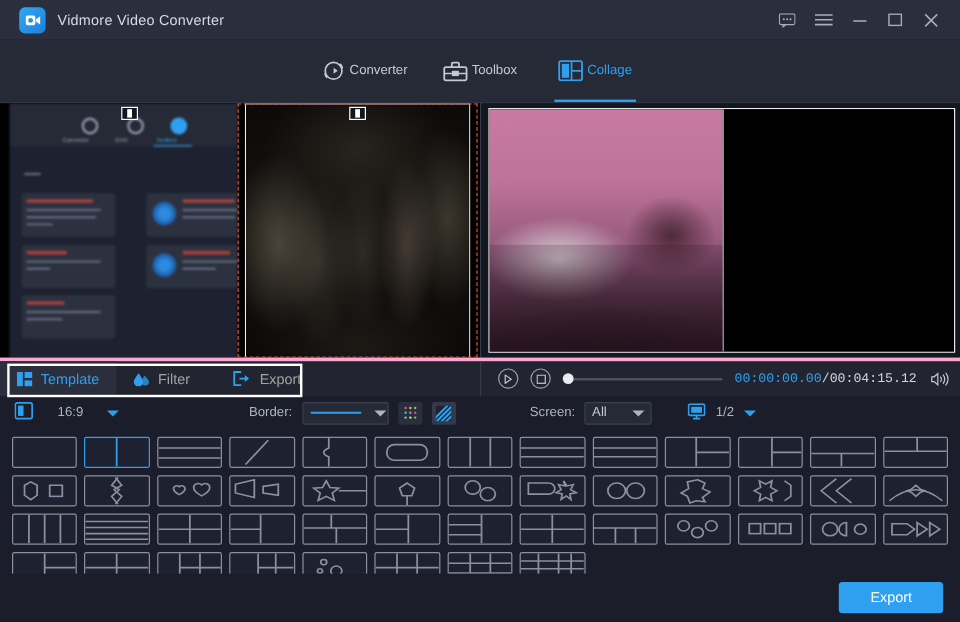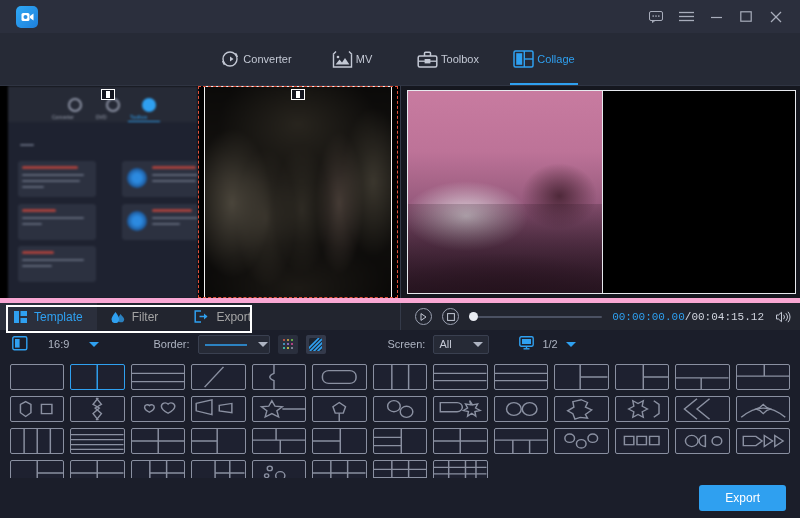--- a/index.html
+++ b/index.html
@@ -184,21 +184,21 @@
   }
   .prev-b { width: 50%; background:#000; border-left:1px solid #e7e9ee; }
 
   
   .tabsrow {
     height: 32px;
     background: #22252f;
     display: flex;
     align-items: stretch;
     position: relative;
-    border-top: 5px solid #f9a8d4;
+    border-top: 3px solid #f9a8d4;
   }
   .tabs-left { width: 400px; display:flex; align-items:stretch; }
   .tab {
     display:flex; align-items:center; gap:7px;
     padding: 0 14px;
     font-size: 12px;
     color: #a3a3a3;
     cursor: pointer;
   }
   .tab.active { background:#2b2f3c; color:#2fa0f0; }
@@ -293,20 +293,21 @@
 <body>
 
 <div class="titlebar">
   <div class="app-logo">
     <svg width="13" height="10" viewBox="0 0 13 10">
       <rect x="0.5" y="1" width="8" height="8" rx="1.6" fill="#fff"></rect>
       <path d="M9 4 L12.5 1.6 L12.5 8.4 L9 6 Z" fill="#fff"></path>
       <circle cx="4.5" cy="5" r="2" fill="#2b8fe0"></circle>
     </svg>
   </div>
+  <div class="app-title">Vidmore Video Converter</div>
 
   <div class="win-ctrls">
     <div class="win-btn">
       <svg width="14" height="12" viewBox="0 0 14 12">
           <rect x="0.5" y="0.5" width="13" height="9" rx="1.5" fill="none" stroke="#a8adbb"></rect>
           <path d="M3.5 9.5 L3.5 11.5 L6 9.5" fill="none" stroke="#a8adbb"></path>
           <circle cx="4.2" cy="5" r=".85" fill="#a8adbb"></circle>
           <circle cx="7" cy="5" r=".85" fill="#a8adbb"></circle>
           <circle cx="9.8" cy="5" r=".85" fill="#a8adbb"></circle>
         </svg>
@@ -345,31 +346,20 @@
   <div class="nav-item">
     <span class="nav-ico">
       <svg width="20" height="20" viewBox="0 0 20 20">
           <circle cx="10" cy="10" r="7" fill="none" stroke="#c3c8d4" stroke-width="1.4"></circle>
           <path d="M10 7.5 L13.5 10 L10 12.5 Z" fill="#c3c8d4"></path>
           <path d="M15.5 4.2 A8 8 0 0 1 17.3 8" fill="none" stroke="#c3c8d4" stroke-width="1.4"></path>
           <path d="M4.5 15.8 A8 8 0 0 1 2.7 12" fill="none" stroke="#c3c8d4" stroke-width="1.4"></path>
         </svg>
     </span>
     <span>Converter</span>
-  </div>
-  <div class="nav-item">
-    <span class="nav-ico">
-      <svg width="21" height="19" viewBox="0 0 21 19">
-          <path d="M1.5 4.5 L1.5 17 L19.5 17 L19.5 4.5" fill="none" stroke="#c3c8d4" stroke-width="1.4"></path>
-          <path d="M1 4.5 L4 1.5 M20 4.5 L17 1.5" stroke="#c3c8d4" stroke-width="1.4" fill="none"></path>
-          <path d="M3.6 14.5 L7.5 9.5 L10 12.5 L13 8 L17.4 14.5 Z" fill="#c3c8d4"></path>
-          <circle cx="6" cy="7" r="1.3" fill="#c3c8d4"></circle>
-        </svg>
-    </span>
-    <span>MV</span>
   </div>
   <div class="nav-item">
     <span class="nav-ico">
       <svg width="21" height="19" viewBox="0 0 21 19">
           <rect x="1.2" y="6" width="18.6" height="11" rx="1.5" fill="none" stroke="#c3c8d4" stroke-width="1.5"></rect>
           <path d="M7.5 6 L7.5 3.2 A1 1 0 0 1 8.5 2.2 L12.5 2.2 A1 1 0 0 1 13.5 3.2 L13.5 6" fill="none" stroke="#c3c8d4" stroke-width="1.5"></path>
           <rect x="7.6" y="9" width="5.8" height="4.4" fill="#c3c8d4"></rect>
           <line x1="1.2" y1="11.2" x2="19.8" y2="11.2" stroke="#c3c8d4" stroke-width="1.3"></line>
         </svg>
     </span>
@@ -520,21 +510,21 @@
     <span>
       <svg width="16" height="15" viewBox="0 0 16 15">
           <rect x="0.8" y="0.8" width="14" height="13" rx="1.5" fill="none" stroke="#2fa0f0" stroke-width="1.4"></rect>
           <rect x="3" y="3" width="4.6" height="8.6" fill="#2fa0f0"></rect>
         </svg>
     </span>
     <span>16:9</span>
     <span class="caret"></span>
   </div>
 
-  <div class="opt-group" style="margin-left:54px;gap:8px">
+  <div class="opt-group" style="margin-left:108px;gap:8px">
     <span>Border:</span>
     <div class="sel-box" style="width:72px">
       <span>
         <svg width="44" height="6" viewBox="0 0 44 6">
             <line x1="1" y1="3" x2="43" y2="3" stroke="#2fa0f0" stroke-width="1.6"></line>
           </svg>
       </span>
       <span class="caret grey"></span>
     </div>
     <div class="sq-btn">

